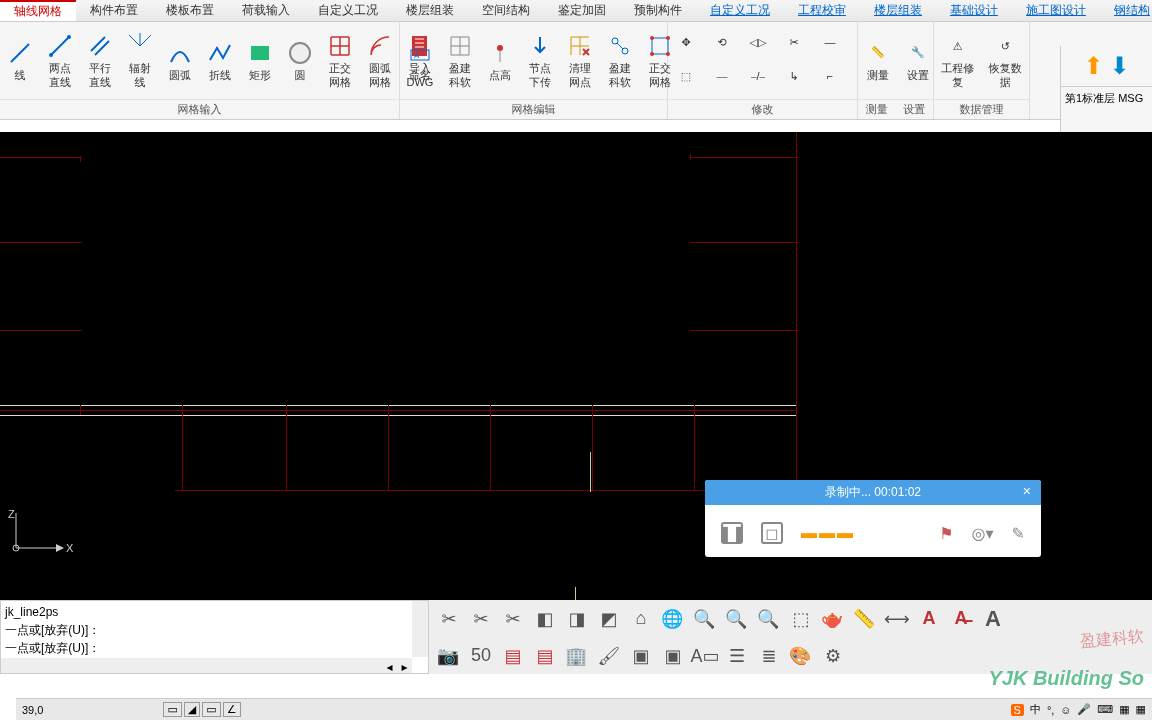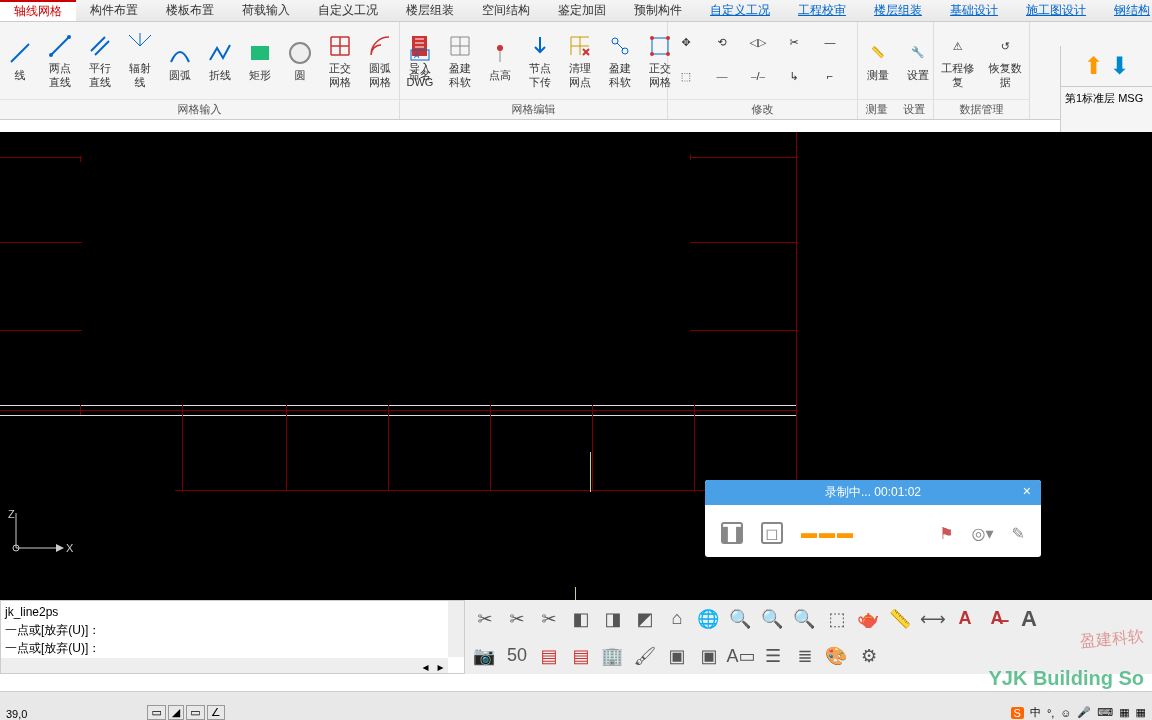--- a/index.html
+++ b/index.html
@@ -34,31 +34,31 @@
   
   .tooltip { position: absolute; left: 600px; top: 498px; background:#fdfde0; border:1px solid #888; padding:2px 4px; font-size:11px; color:#333;}
   
   .recorder { position: absolute; left: 705px; top: 480px; width: 336px; height: 77px; background: #fff; border-radius: 3px; box-shadow: 0 4px 18px rgba(0,0,0,.3); overflow:hidden;}
   .recorder-title { background: #4aa0e6; color: #fff; font-size: 12px; padding: 4px 10px; display:flex; justify-content: center; position:relative;}
   .recorder-close { position:absolute; right:10px; top:3px; color:#fff; font-size:14px;}
   .recorder-body { display:flex; align-items:center; height:56px; padding: 0 16px; gap: 18px;}
   .rec-btn { width:22px; height:22px; border:2px solid #888; border-radius:3px; display:flex; align-items:center; justify-content:center; color:#888;}
   
   .cmdarea { position: absolute; left:0; top: 600px; right:0; height: 74px; display:flex; }
-  .cmdtext { width: 465px; background: #fff; border:1px solid #ccc; font-family: monospace; font-size: 12px; padding: 2px 4px; line-height:1.5; position:relative;}
+  .cmdtext { width: 429px; background: #fff; border:1px solid #ccc; font-family: monospace; font-size: 12px; padding: 2px 4px; line-height:1.5; position:relative;}
   .scrollb { position:absolute; right:0; top:0; width:16px; bottom:16px; background:#eee;}
   
   .toolstrip { flex:1; background: #eee; display:flex; flex-direction:column;}
   .toolrow { display:flex; align-items:center; height:37px; gap:4px; padding:0 6px;}
   .toolico { width:28px; height:28px; display:flex; align-items:center; justify-content:center; font-size:18px; color:#555; border:1px solid transparent; border-radius:3px;}
   
-  .statusbar { position:absolute; left:0; right:0; bottom:0; height:29px; background:#e8e8e8; border-top:1px solid #ccc; display:flex; align-items:flex-end; font-size:11px; padding:0 6px;}
+  .statusbar { position:absolute; left:16px; right:0; bottom:0; height:22px; background:#e8e8e8; border-top:1px solid #ccc; display:flex; align-items:center; font-size:11px; padding:0 6px;}
   .status-right { margin-left:auto; display:flex; align-items:center; gap:6px;}
   
-  .watermark { position:absolute; right:8px; bottom:30px; font-size:20px; font-weight:bold; color:#5b8; opacity:.9; white-space:nowrap;}
+  .watermark { position:absolute; right:8px; bottom:30px; font-size:20px; font-weight:bold; color:#5b8; opacity:.9; font-style:italic; white-space:nowrap;}
   .watermark2 { position:absolute; right:8px; bottom:70px; font-size:16px; color:#c44; opacity:.5; transform:rotate(-5deg); white-space:nowrap;}
   
   svg.icon { width:26px; height:26px; }
 </style>
 </head>
 <body>
 
 <div class="menubar">
   <div class="tab active">轴线网格</div>
   <div class="tab">构件布置</div>

